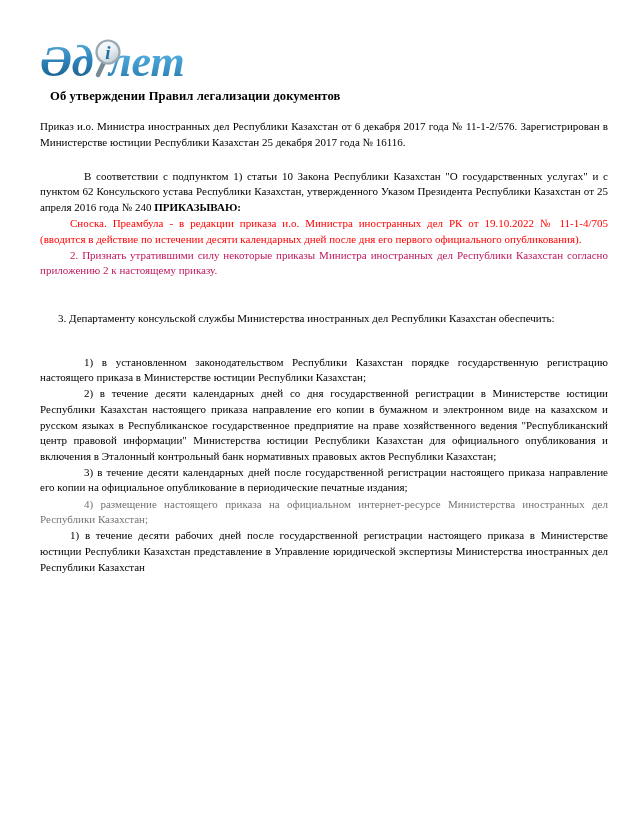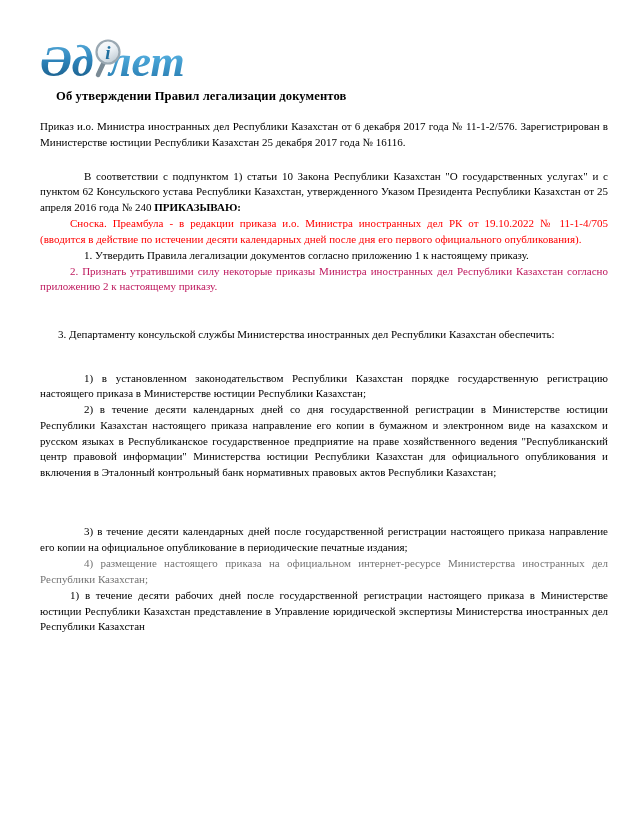--- a/index.html
+++ b/index.html
@@ -41,21 +41,21 @@
     position: absolute;
     left: 40px;
     top: 88px;
     width: 568px;
   }
 
   .doc-title {
     font-size: 12.6px;
     font-weight: bold;
     line-height: 1.35;
-    margin: 0 0 14px 16px;
+    margin: 0 0 14px 10px;
     letter-spacing: 0.1px;
   }
 
   p.para {
     font-size: 11px;
     line-height: 1.42;
     margin: 0 0 0.5px 0;
     text-align: justify;
     text-justify: inter-word;
     hyphens: none;
@@ -128,30 +128,29 @@
     <p class="para noindent" style="color: rgb(0, 0, 0);">Приказ и.о. Министра иностранных дел Республики Казахстан от 6 декабря 2017 года № 11-1-2/576. Зарегистрирован в Министерстве юстиции Республики Казахстан 25 декабря 2017 года № 16116.</p>
 
     <div class="spacer-2"></div>
 
     <p class="para indent-lg" style="color: rgb(0, 0, 0); margin-top: 16px;">
       <span>В соответствии с подпунктом 1) статьи 10 Закона Республики Казахстан "О государственных услугах" и с пунктом 62 Консульского устава Республики Казахстан, утвержденного Указом Президента Республики Казахстан от 25 апреля 2016 года № 240 </span><span class="bold">ПРИКАЗЫВАЮ:</span>
     </p>
 
     <p class="para indent note" style="color: rgb(255, 0, 0);">Сноска. Преамбула - в редакции приказа и.о. Министра иностранных дел РК от 19.10.2022 № 11-1-4/705 (вводится в действие по истечении десяти календарных дней после дня его первого официального опубликования).</p>
 
-    <p class="para indent-lg" style="color: rgb(0, 0, 0);">1. Утвердить Правила легализации документов согласно приложению 1 к настоящему приказу.</p>
 
     <p class="para indent" style="color: #be185d;">2. Признать утратившими силу некоторые приказы Министра иностранных дел Республики Казахстан согласно приложению 2 к настоящему приказу.</p>
 
     <p class="para indent-sm" style="color: rgb(0, 0, 0); margin-top: 32px;">3. Департаменту консульской службы Министерства иностранных дел Республики Казахстан обеспечить:</p>
 
     <p class="para indent-lg" style="color: rgb(0, 0, 0); margin-top: 28px;">1) в установленном законодательством Республики Казахстан порядке государственную регистрацию настоящего приказа в Министерстве юстиции Республики Казахстан;</p>
 
     <p class="para indent-lg" style="color: rgb(0, 0, 0);">2) в течение десяти календарных дней со дня государственной регистрации в Министерстве юстиции Республики Казахстан настоящего приказа направление его копии в бумажном и электронном виде на казахском и русском языках в Республиканское государственное предприятие на праве хозяйственного ведения "Республиканский центр правовой информации" Министерства юстиции Республики Казахстан для официального опубликования и включения в Эталонный контрольный банк нормативных правовых актов Республики Казахстан;</p>
 
-    <p class="para indent-lg" style="color: rgb(0, 0, 0); margin-top: 44px;">3) в течение десяти календарных дней после государственной регистрации настоящего приказа направление его копии на официальное опубликование в периодические печатные издания;</p>
+    <p class="para indent-lg" style="color: rgb(0, 0, 0);">3) в течение десяти календарных дней после государственной регистрации настоящего приказа направление его копии на официальное опубликование в периодические печатные издания;</p>
 
     <p class="para indent-lg" style="color: #737373;">4) размещение настоящего приказа на официальном интернет-ресурсе Министерства иностранных дел Республики Казахстан;</p>
 
     <p class="para indent" style="color: rgb(0, 0, 0);">1) в течение десяти рабочих дней после государственной регистрации настоящего приказа в Министерстве юстиции Республики Казахстан представление в Управление юридической экспертизы Министерства иностранных дел Республики Казахстан</p>
 
   </div>
 </div>
 
 </body></html>

